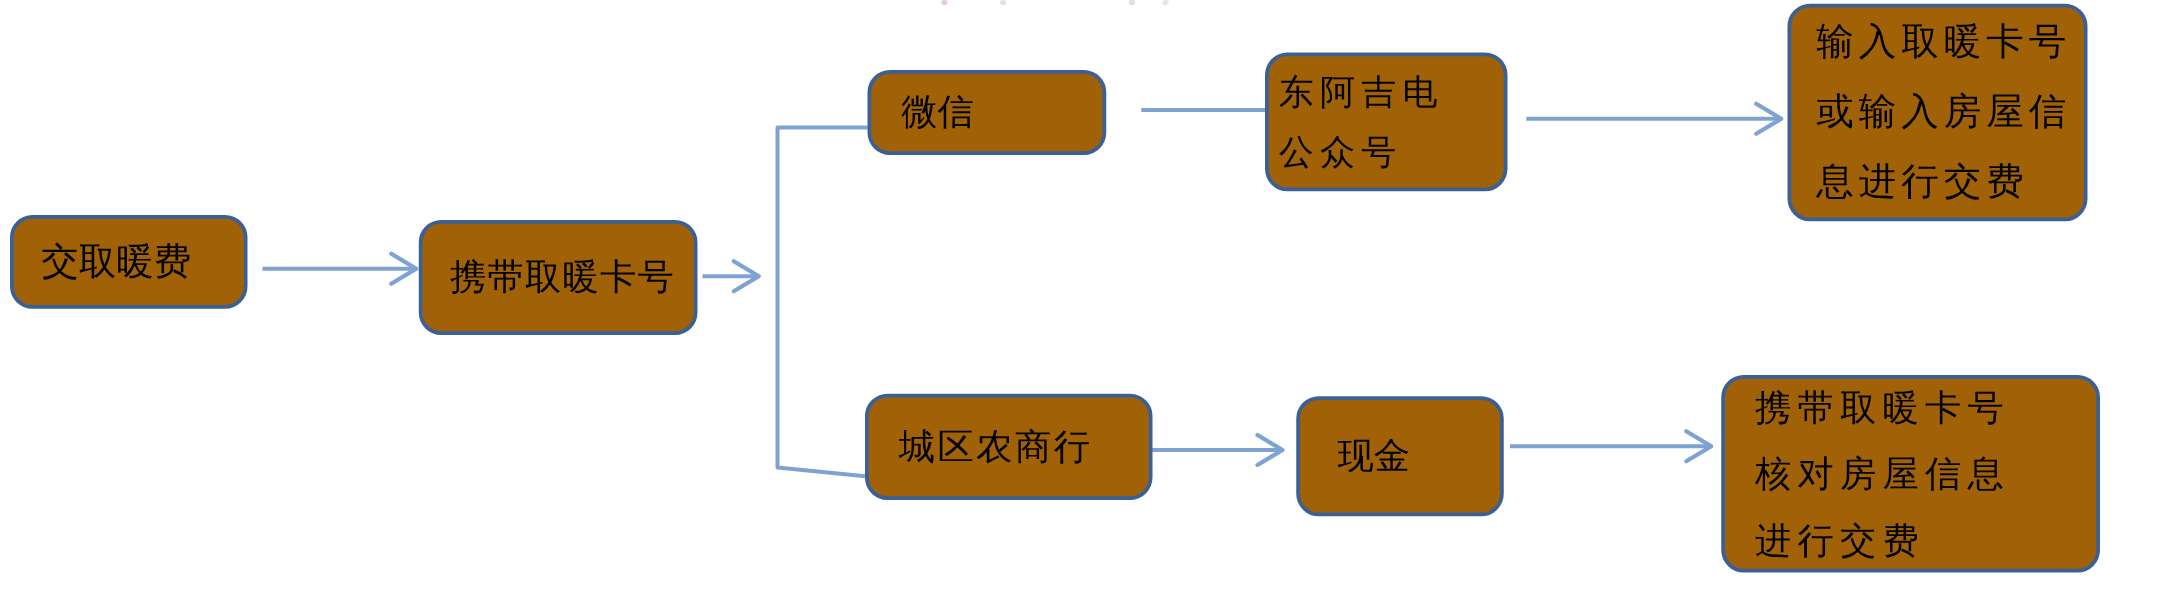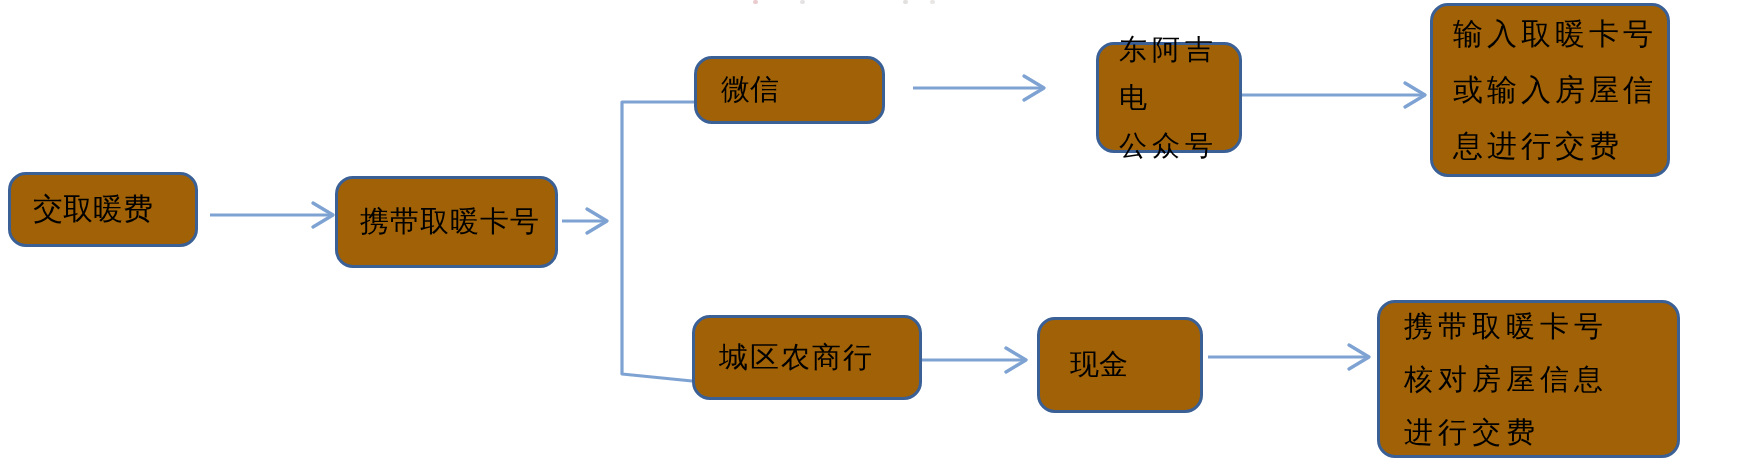--- a/index.html
+++ b/index.html
@@ -33,21 +33,21 @@
     color: #000000;
   }
   .node .lbl {
     white-space: pre-line;
     display: block;
   }
   
   .n-start   { left: 8px;    top: 172px; width: 190px; height: 75px;  padding-left: 22px; font-size: 30px; }
   .n-carry   { left: 335px;  top: 176px; width: 223px; height: 92px;  padding-left: 22px; font-size: 29px; letter-spacing: 1px; }
   .n-wechat  { left: 694px;  top: 56px;  width: 191px; height: 68px;  padding-left: 24px; font-size: 29px; }
-  .n-account { left: 1096px; top: 42px;  width: 146px; height: 111px; padding-left: 20px; font-size: 28px; letter-spacing: 5px; line-height: 48px; }
+  .n-account { left: 1012px; top: 42px;  width: 194px; height: 111px; padding-left: 8px; font-size: 28px; letter-spacing: 5px; line-height: 48px; }
   .n-winstr  { left: 1430px; top: 3px;   width: 240px; height: 174px; padding-left: 20px; font-size: 30px; letter-spacing: 4px; line-height: 56px; }
   .n-bank    { left: 692px;  top: 315px; width: 230px; height: 85px;  padding-left: 24px; font-size: 29px; letter-spacing: 2px; }
   .n-cash    { left: 1037px; top: 317px; width: 166px; height: 96px;  padding-left: 30px; font-size: 29px; align-items: center; }
   .n-binstr  { left: 1377px; top: 300px; width: 303px; height: 158px; padding-left: 24px; font-size: 29px; letter-spacing: 5px; line-height: 53px; }
   
   .speck {
     position: absolute;
     top: 0;
     height: 4px;
     width: 5px;

